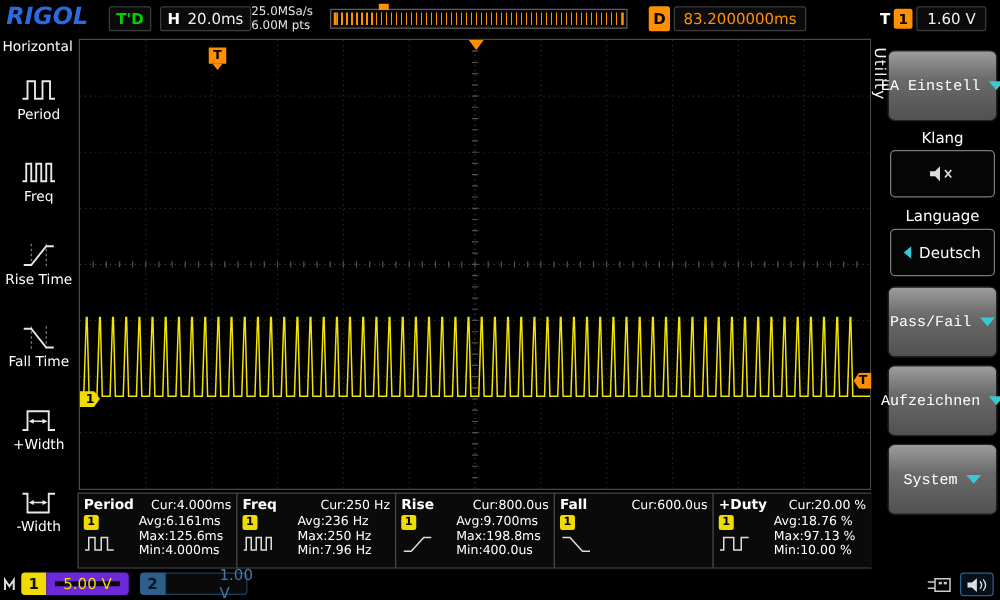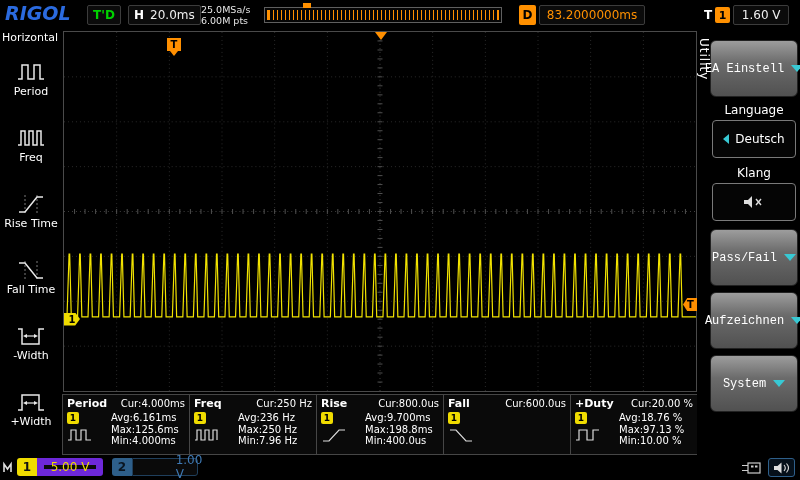--- a/index.html
+++ b/index.html
@@ -163,39 +163,39 @@
         <path d="M9 2 V20 M21 2 V20" stroke="#9a9a9a" stroke-width="0.8" stroke-dasharray="2 2" fill="none"></path>
         <path d="M3 4 H9 L21 19 H27" fill="none" stroke="#e8e8e8" stroke-width="1.5"></path>
       </svg>
     </span>
     <span class="lm-label">Fall Time</span>
   </div>
 
   <div class="lm-item">
     <span>
       <svg width="30" height="22" viewBox="0 0 30 22">
+        <path d="M2 19 H6 V4 H23 V19 H28" fill="none" stroke="#e8e8e8" stroke-width="1.5"></path>
+        <path d="M9 12 H20" stroke="#e8e8e8" stroke-width="1.2"></path>
+        <polygon points="7,12 11,10 11,14" fill="#e8e8e8"></polygon>
+        <polygon points="22,12 18,10 18,14" fill="#e8e8e8"></polygon>
+      </svg>
+    </span>
+    <span class="lm-label">+Width</span>
+  </div>
+
+  <div class="lm-item">
+    <span>
+      <svg width="30" height="22" viewBox="0 0 30 22">
         <path d="M2 4 H6 V19 H23 V4 H28" fill="none" stroke="#e8e8e8" stroke-width="1.5"></path>
         <path d="M9 11 H20" stroke="#e8e8e8" stroke-width="1.2"></path>
         <polygon points="7,11 11,9 11,13" fill="#e8e8e8"></polygon>
         <polygon points="22,11 18,9 18,13" fill="#e8e8e8"></polygon>
       </svg>
     </span>
     <span class="lm-label">-Width</span>
-  </div>
-
-  <div class="lm-item">
-    <span>
-      <svg width="30" height="22" viewBox="0 0 30 22">
-        <path d="M2 19 H6 V4 H23 V19 H28" fill="none" stroke="#e8e8e8" stroke-width="1.5"></path>
-        <path d="M9 12 H20" stroke="#e8e8e8" stroke-width="1.2"></path>
-        <polygon points="7,12 11,10 11,14" fill="#e8e8e8"></polygon>
-        <polygon points="22,12 18,10 18,14" fill="#e8e8e8"></polygon>
-      </svg>
-    </span>
-    <span class="lm-label">+Width</span>
   </div>
 </nav>
 
 <div id="display">
   <svg id="wave-svg" viewBox="0 0 634 361" preserveAspectRatio="none">
       <line x1="52.8" y1="0" x2="52.8" y2="361" stroke="#2a2a2a" stroke-dasharray="1 3"></line>
       <line x1="105.7" y1="0" x2="105.7" y2="361" stroke="#2a2a2a" stroke-dasharray="1 3"></line>
       <line x1="158.5" y1="0" x2="158.5" y2="361" stroke="#2a2a2a" stroke-dasharray="1 3"></line>
       <line x1="211.3" y1="0" x2="211.3" y2="361" stroke="#2a2a2a" stroke-dasharray="1 3"></line>
       <line x1="264.2" y1="0" x2="264.2" y2="361" stroke="#2a2a2a" stroke-dasharray="1 3"></line>
@@ -446,39 +446,39 @@
 <aside id="right-menu">
   <div class="utility-label">Utility</div>
   <div class="rm-col">
 
     <div class="rm-btn">
       <span class="rm-lbl">EA Einstell</span>
       <span class="tri-down"></span>
     </div>
 
     <div class="rm-labeled">
-      <span class="rm-lbl">Language</span>
-      <span class="rm-box">
-        <span class="tri-left"></span>
-        <span class="rm-val">Deutsch</span>
-      </span>
-    </div>
-
-    <div class="rm-labeled">
       <span class="rm-lbl">Klang</span>
       <span class="rm-box">
         <span>
           <svg width="22" height="16" viewBox="0 0 22 16">
             <path d="M1 6 H5 L9 2 V14 L5 10 H1 Z" fill="#ddd"></path>
             <path d="M13 5 L18 11 M18 5 L13 11" stroke="#ddd" stroke-width="1.4" fill="none"></path>
           </svg>
         </span>
       </span>
     </div>
 
+    <div class="rm-labeled">
+      <span class="rm-lbl">Language</span>
+      <span class="rm-box">
+        <span class="tri-left"></span>
+        <span class="rm-val">Deutsch</span>
+      </span>
+    </div>
+
     <div class="rm-btn">
       <span class="rm-lbl">Pass/Fail</span>
       <span class="tri-down"></span>
     </div>
 
     <div class="rm-btn">
       <span class="rm-lbl">Aufzeichnen</span>
       <span class="tri-down"></span>
     </div>
 

